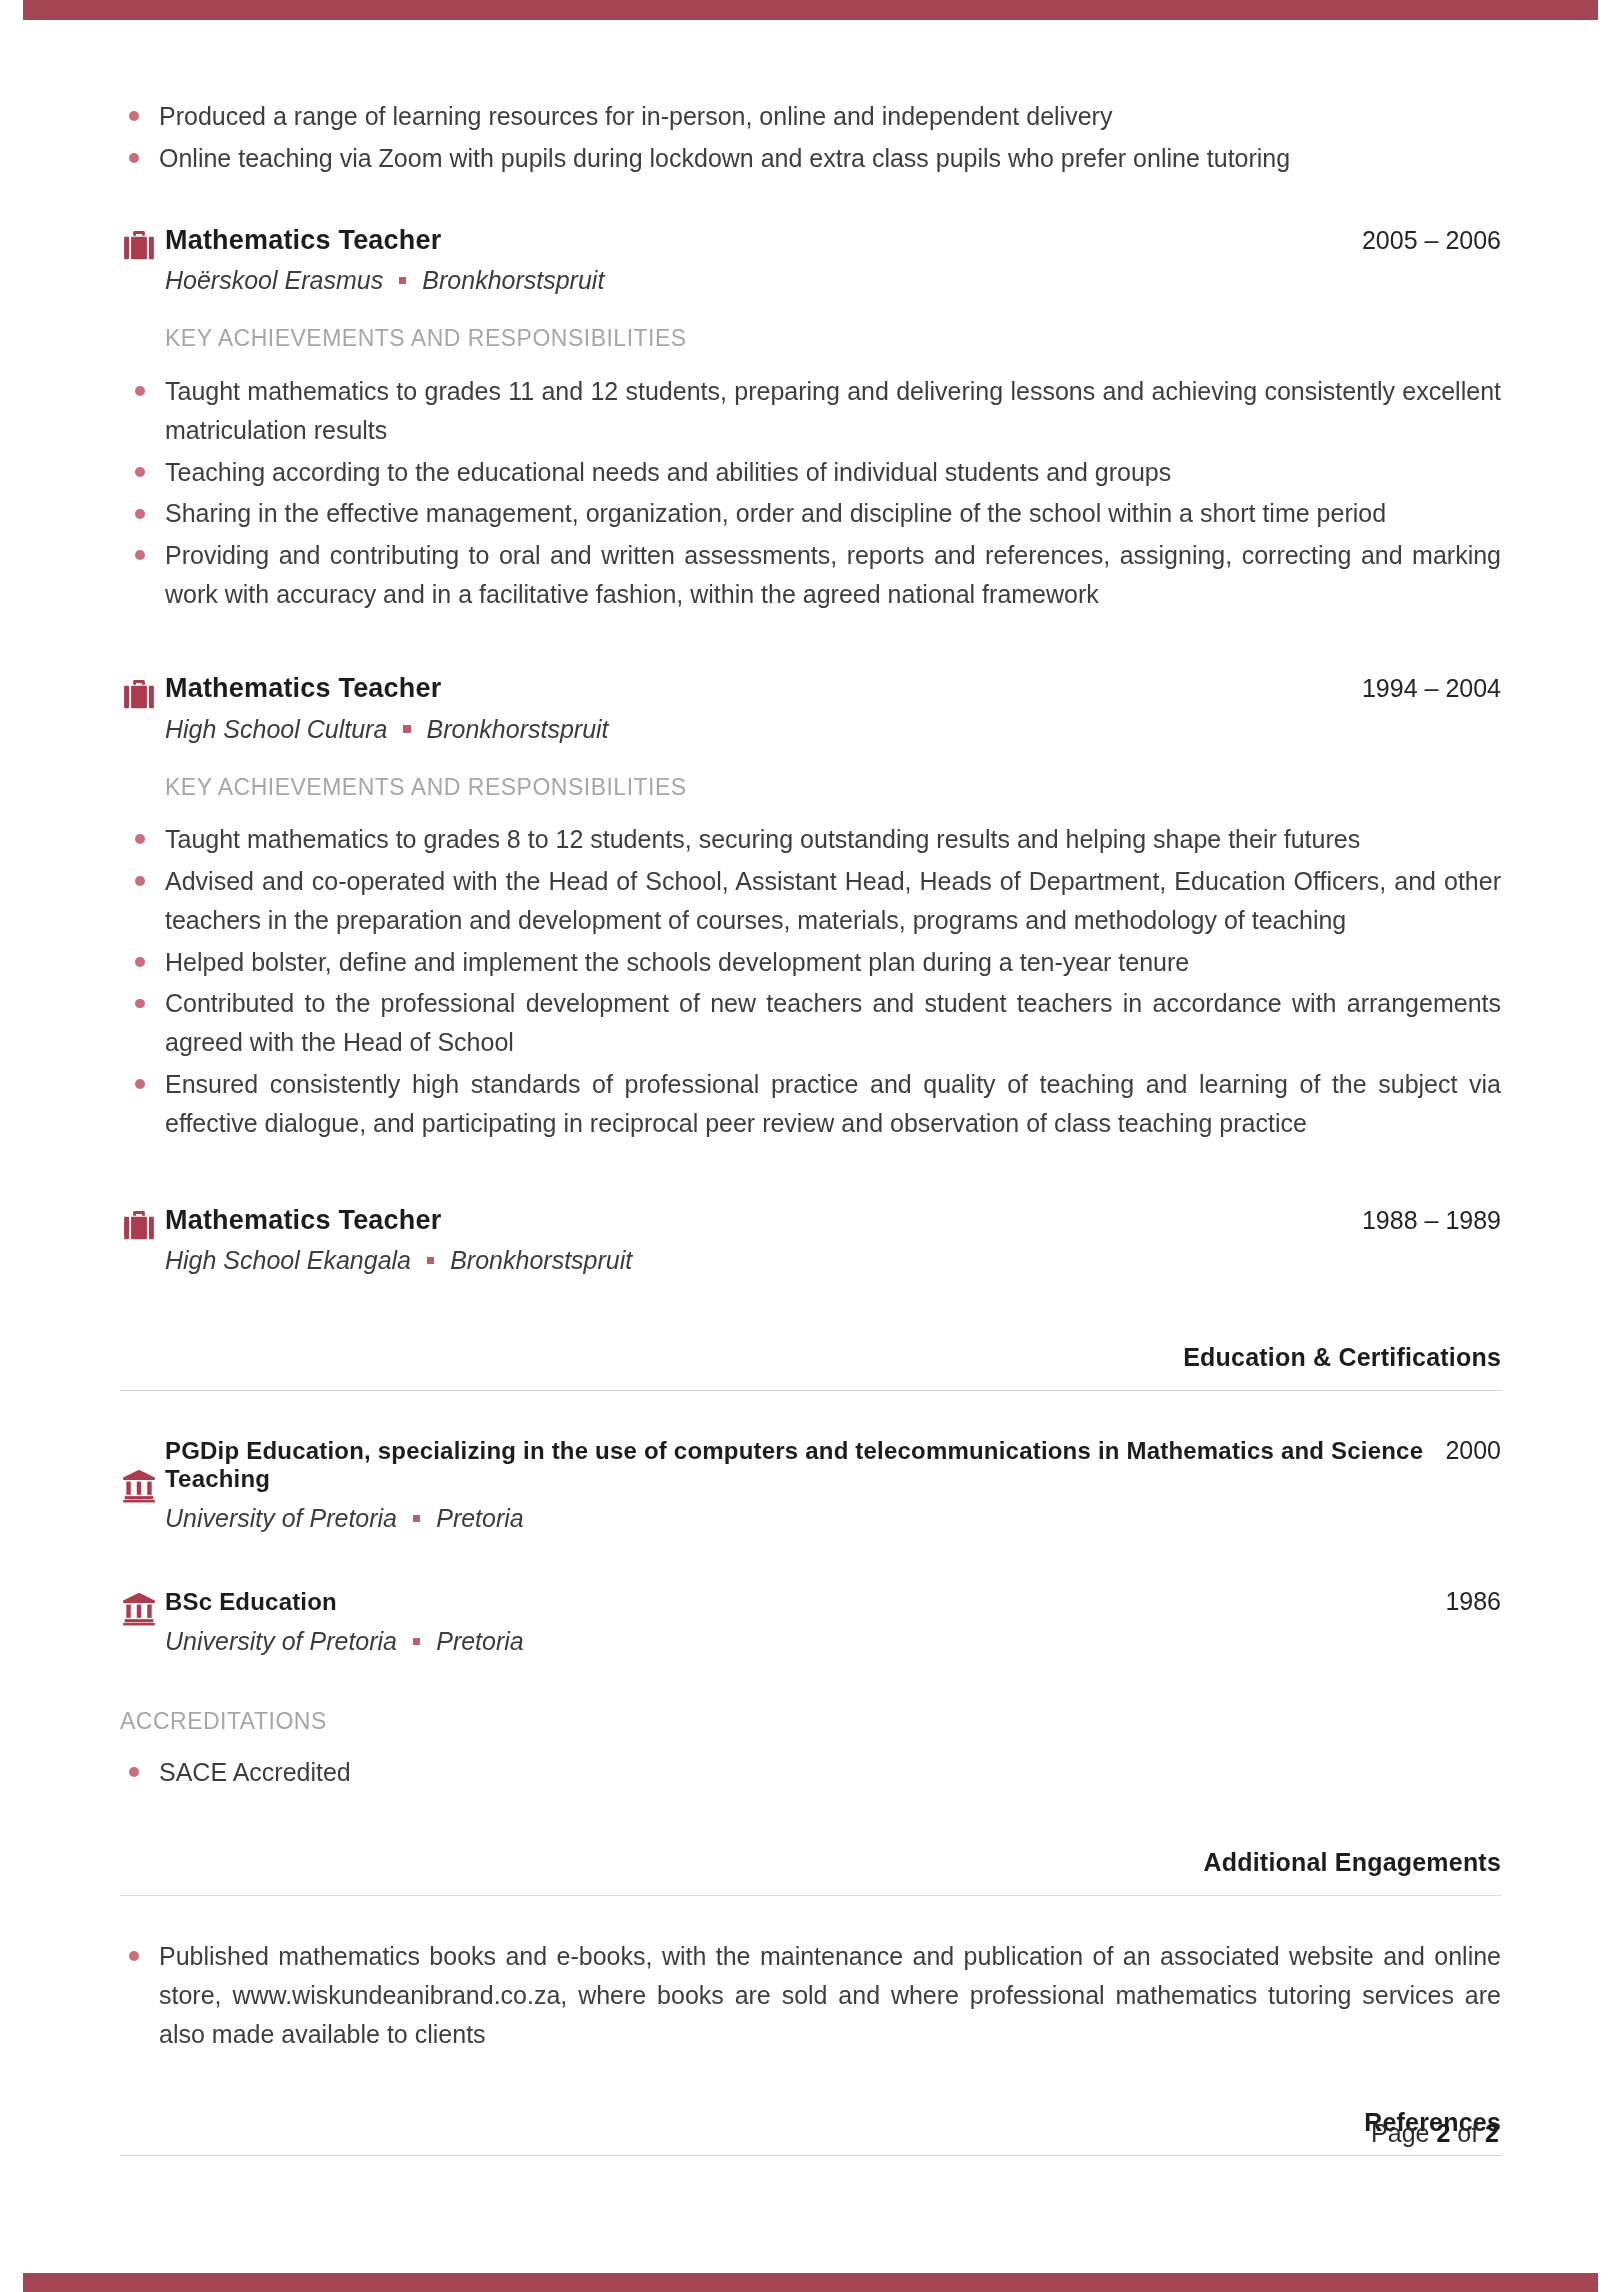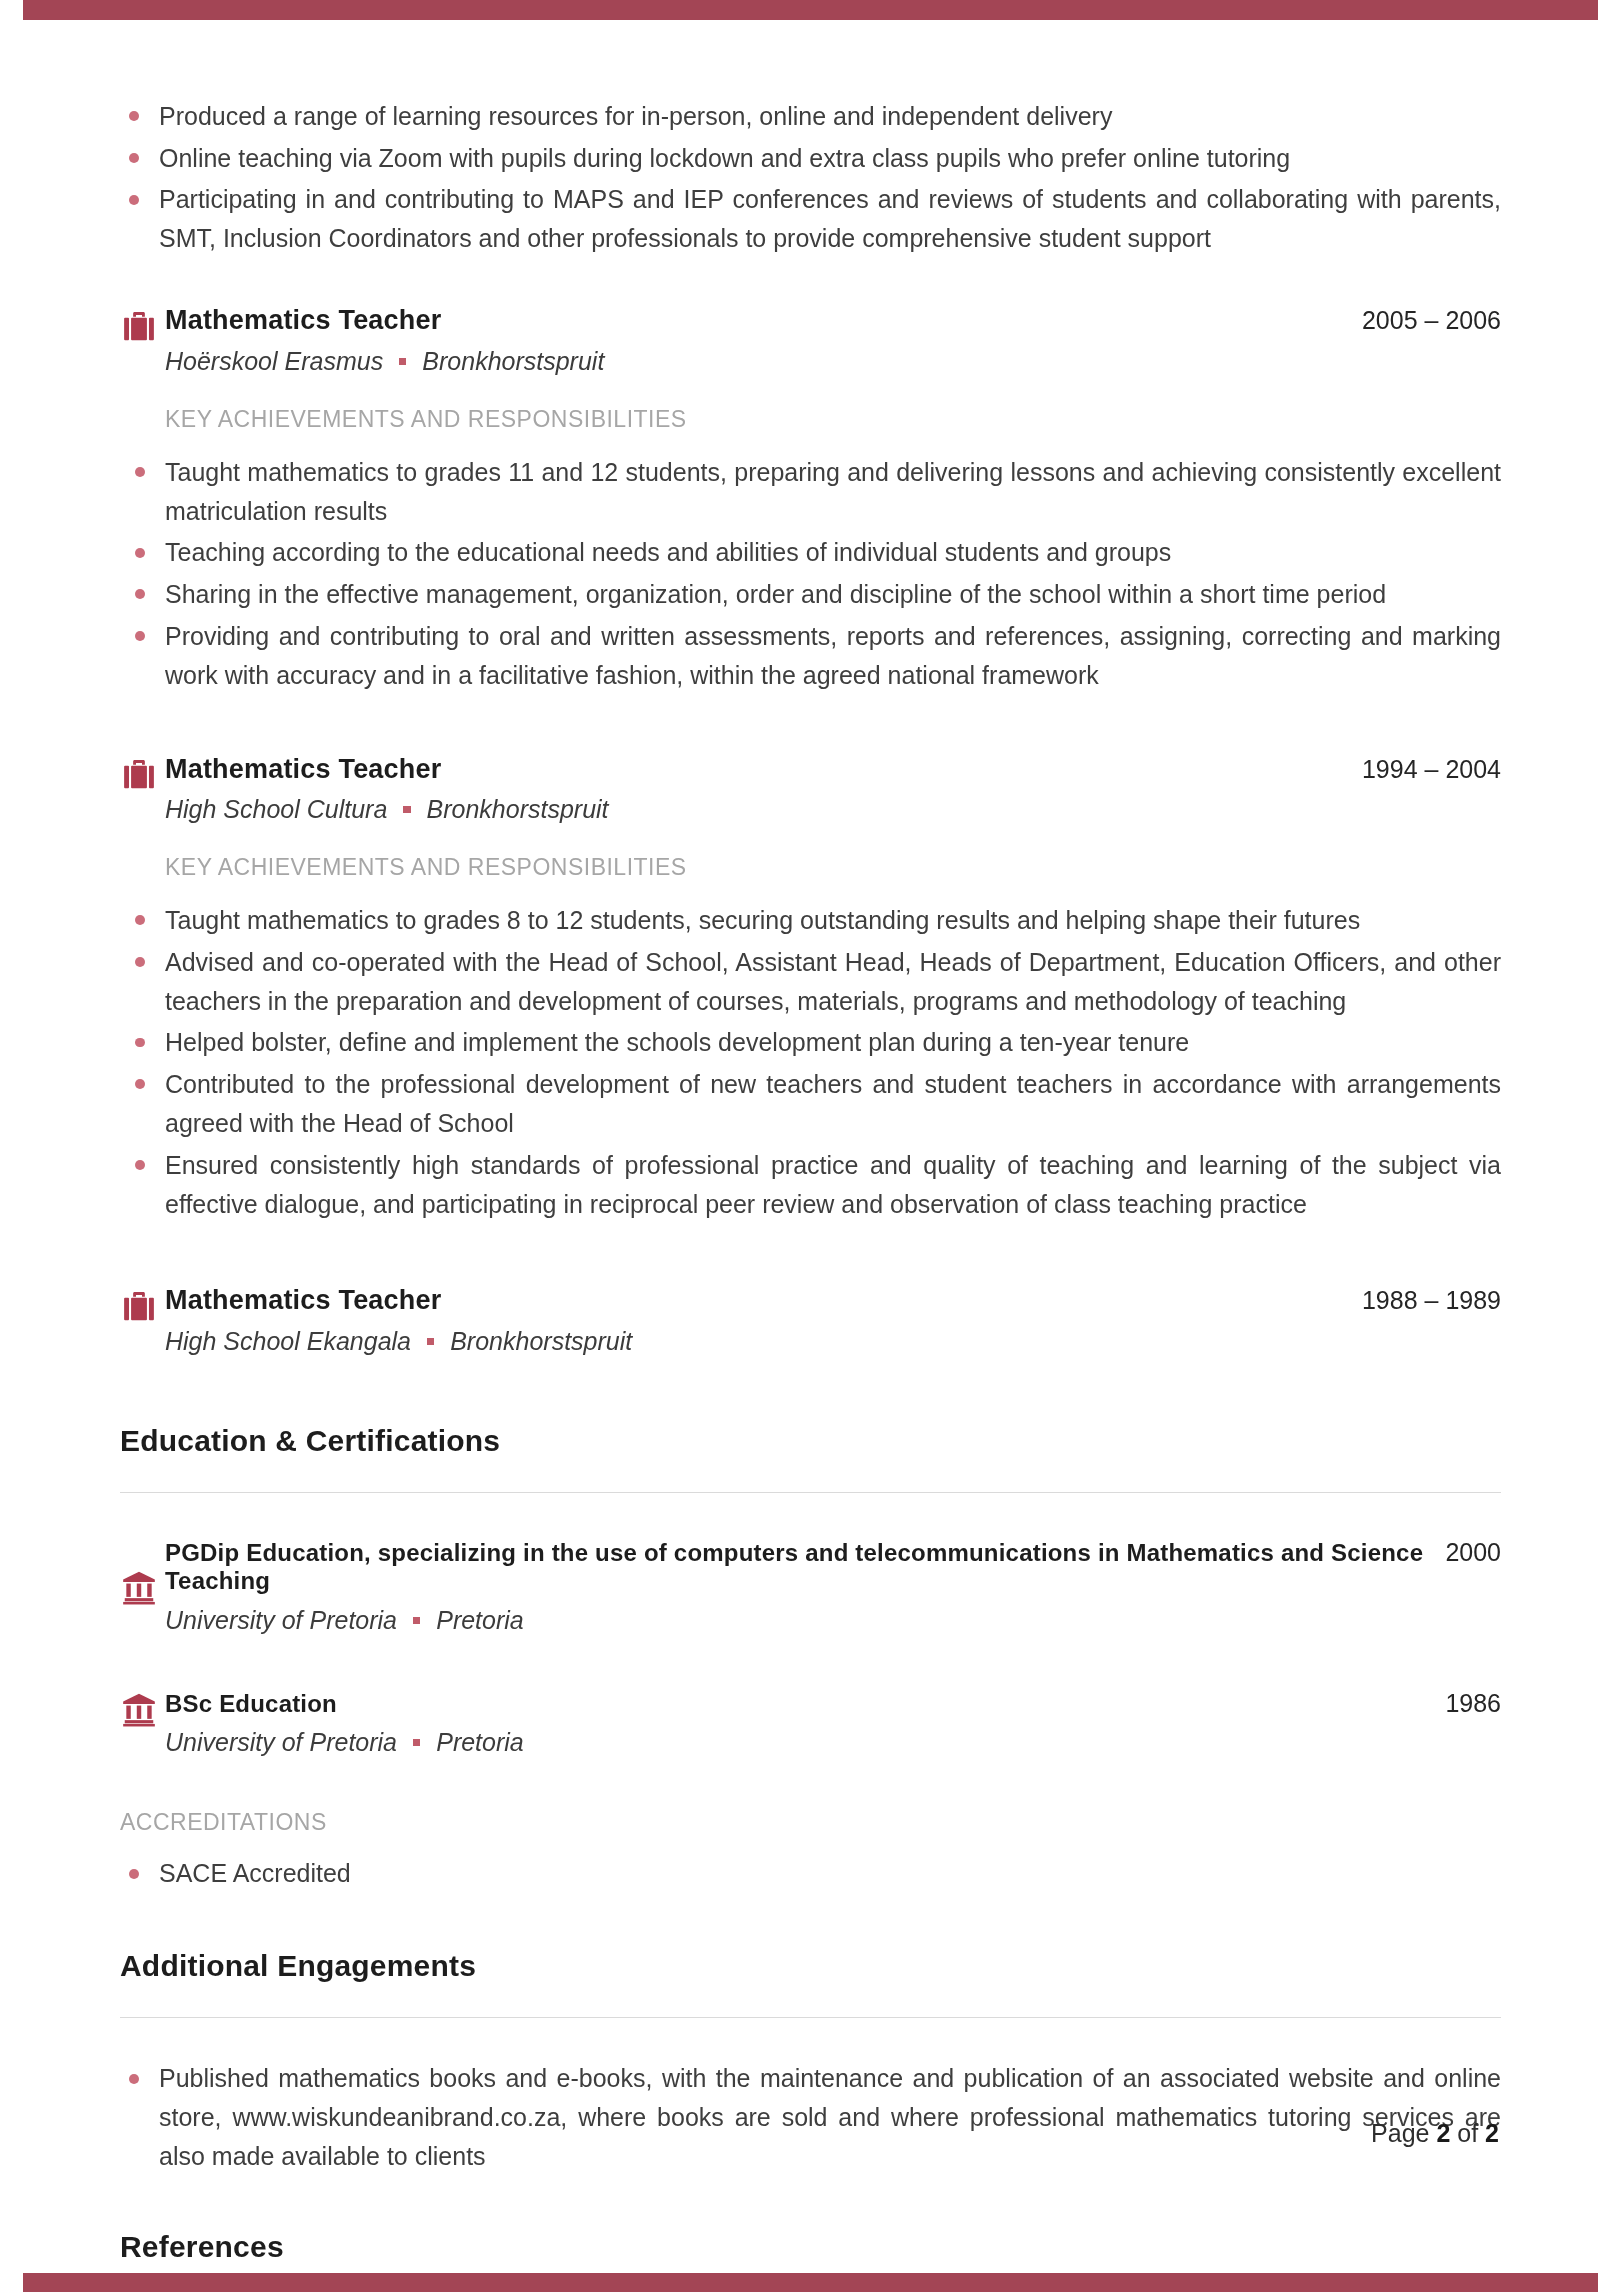--- a/index.html
+++ b/index.html
@@ -95,26 +95,27 @@
 
   .key-label{
     font-size:23px;
     color:var(--label);
     letter-spacing:0.5px;
     margin:30px 0 19.7px 0;
     font-weight:400;
   }
 
   h2.section-heading{
-    font-size:30px;
+    font-size:25px;
     font-weight:700;
     color:var(--heading);
     letter-spacing:0.2px;
-    padding-bottom:34px;
+    padding-bottom:18px;
     border-bottom:1.8px solid var(--rule);
+    text-align:right;
   }
 
   .footer{
     position:absolute;
     right:99px;
     top:2119px;
     font-size:25px;
     color:#2e2e2e;
   }
   .footer b{font-weight:700;color:#1a1a1a;}
@@ -134,21 +135,20 @@
 </style>
 </head>
 <body>
 
 <div class="page">
   <div class="edge-bar top"></div>
 
   <ul class="bullets" id="continued-bullets">
     <li class="bullet">Produced a range of learning resources for in-person, online and independent delivery</li>
     <li class="bullet">Online teaching via Zoom with pupils during lockdown and extra class pupils who prefer online tutoring</li>
-    <li class="bullet">Participating in and contributing to MAPS and IEP conferences and reviews of students and collaborating with parents, SMT, Inclusion Coordinators and other professionals to provide comprehensive student support</li>
   </ul>
 
   <div class="entry job" id="job-0">
     <span class="entry-icon">
       <svg width="38" height="38" viewBox="0 0 24 24" fill="#ad3b4e">
         <path d="M9.2 2.6h5.6c.5 0 .9.4.9.9v2h-1.8V4.4h-3.8v1.1H8.3v-2c0-.5.4-.9.9-.9z"></path>
         <rect x="2.6" y="6.2" width="3.1" height="14.2" rx="0.6"></rect>
         <rect x="7" y="6.2" width="10" height="14.2" rx="0.6"></rect>
         <rect x="18.3" y="6.2" width="3.1" height="14.2" rx="0.6"></rect>
       </svg>

